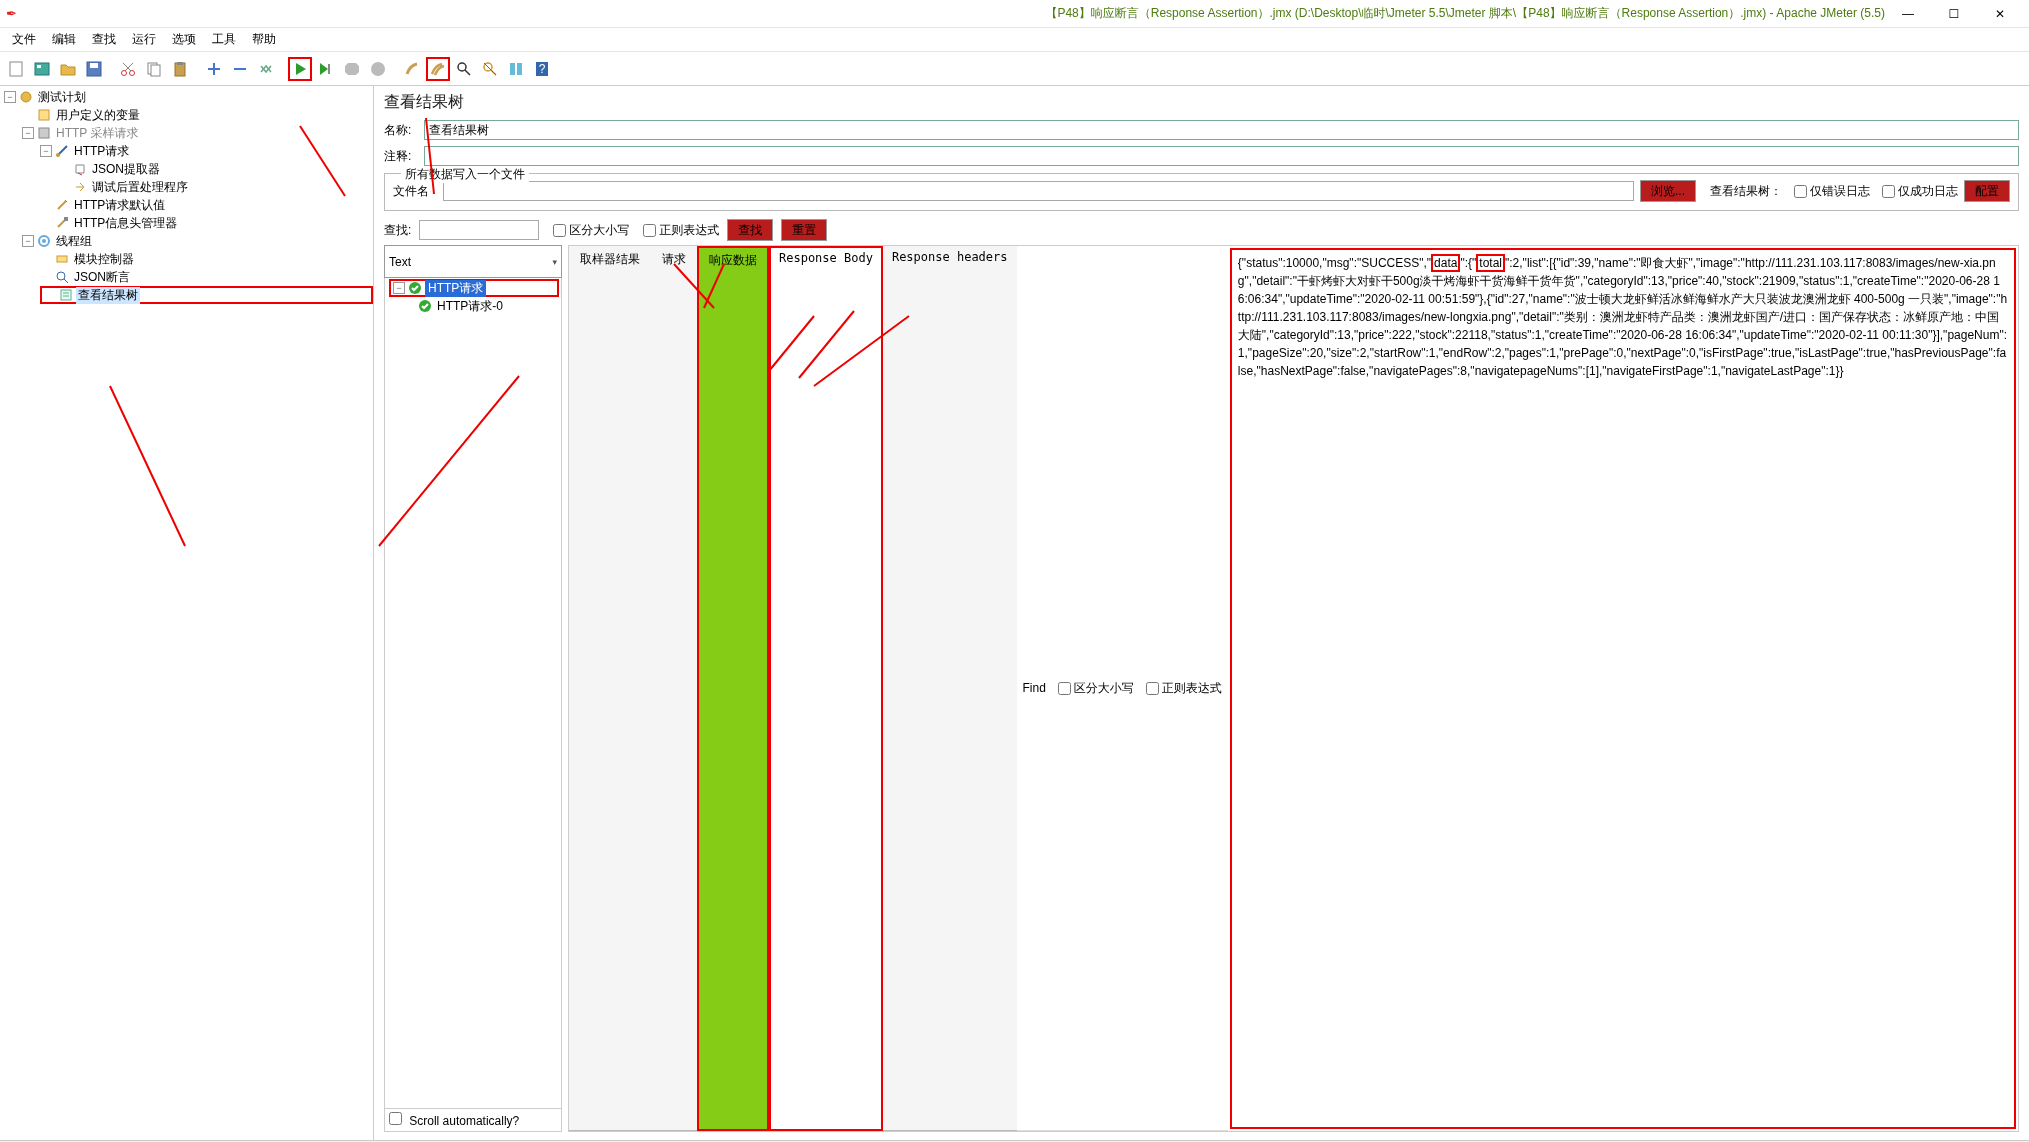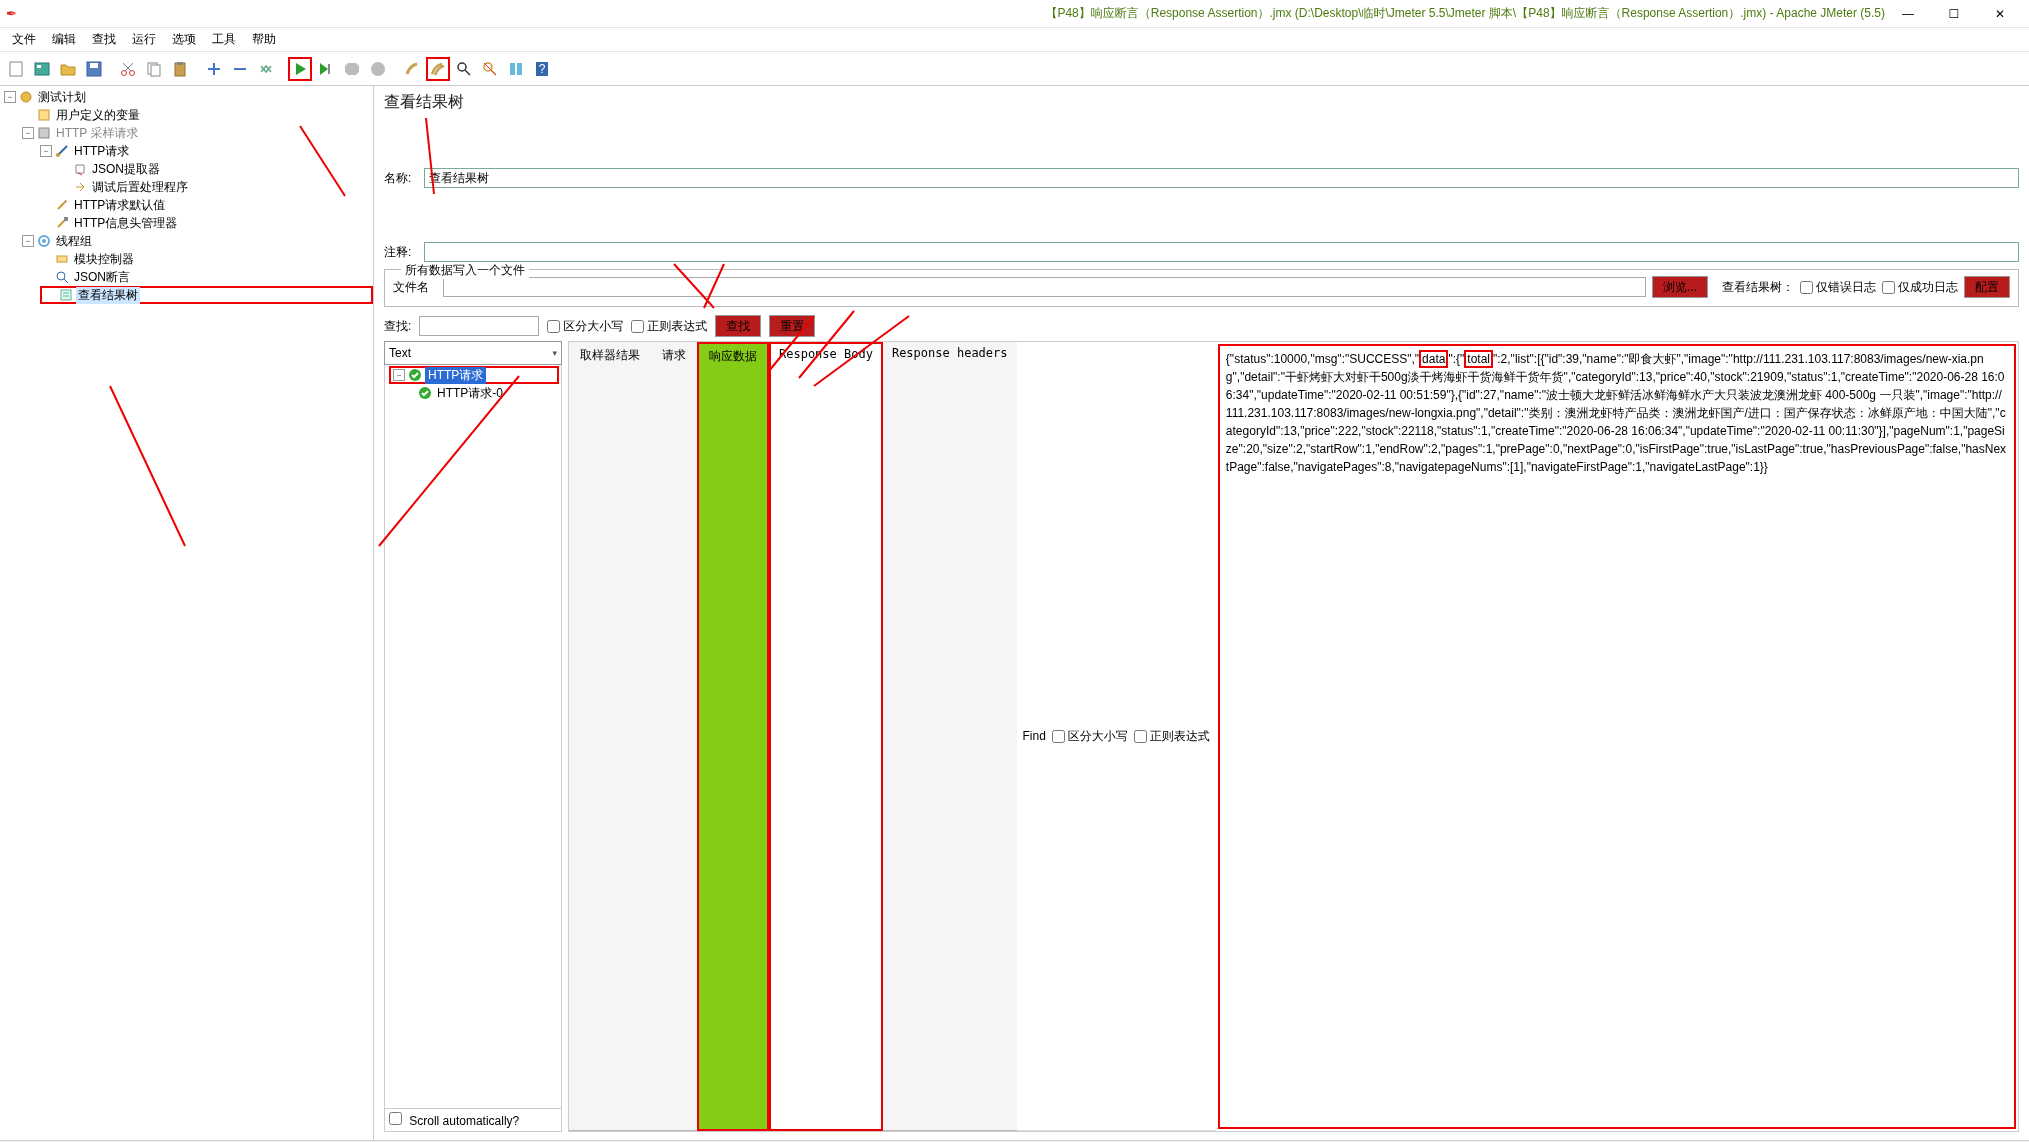--- a/index.html
+++ b/index.html
@@ -37,39 +37,39 @@
 .twist { width:12px; height:12px; display:flex; align-items:center; justify-content:center; font-size:9px; color:#666; border:1px solid #999; background:#fff; line-height:1; cursor:default;}
 .twist.empty { visibility:hidden; }
 .ticon { width:16px; height:16px; display:flex; align-items:center; justify-content:center; }
 .tlabel { padding: 0 2px; }
 .tlabel.gray { color:#888; }
 .tlabel.sel { background:#cde6ff; }
 .trow.boxed { border:2px solid #e00; padding:0 2px; }
 
 
 .panel-title { font-size:16px; padding: 6px 10px 4px 10px; color:#222; }
-.formrow { display:flex; align-items:center; padding: 3px 10px; margin-top: 48px; }
+.formrow { display:flex; align-items:center; padding: 3px 10px; }
 .formrow label { width: 40px; }
 .formrow input[type=text] { flex:1; height:20px; border:1px solid #7a9; padding:0 4px; background:#fff; }
 .fieldset { margin: 4px 10px; border:1px solid #bbb; padding: 6px 8px 8px 8px; position:relative; }
 .fieldset .legend { position:absolute; top:-8px; left:16px; background:#fff; padding:0 4px; font-size:12px; }
 .filerow { display:flex; align-items:center; gap:6px; }
 .filerow .lbl { width:44px; }
 .filerow input[type=text] { flex:1; height:20px; border:1px solid #aaa; padding:0 4px; }
 .btn { height:22px; padding: 0 10px; background:#b91c1c; border:1px solid #999; }
 .filerow .lbl2 { margin-left:8px; }
-.chk { display:flex; align-items:center; gap:3px; }
+.chk { display:flex; align-items:center; gap:3px; margin-left:6px; }
 
 .searchrow { display:flex; align-items:center; gap:8px; padding: 4px 10px; }
 .searchrow input[type=text] { width:120px; height:20px; border:1px solid #aaa; padding:0 4px; }
 
 
 .resrow { display:flex; flex:1; min-height:0; padding: 0 10px 8px 10px; gap:6px; }
 .rescol-left { width:178px; display:flex; flex-direction:column; border:1px solid #ccc; }
-.renderer { height:24px; border:1px solid #999; border-width:1px; display:flex; align-items:center; padding:0 4px; background:#fff; margin:-1px; }
+.renderer { height:33px; border:1px solid #999; border-width:1px; display:flex; align-items:center; padding:0 4px; background:#fff; margin:-1px; }
 .renderer .dd { margin-left:auto; font-size:9px; color:#555; }
 .rescol-left .tree2 { flex:1; overflow:auto; padding:2px; }
 .tree2 ul { list-style:none; padding-left:14px; }
 .tree2 > ul { padding-left:2px; }
 .tree2 .trow { height:18px; }
 .tree2 .trow.boxed .tlabel { background:#2a6bd6; color:#fff; padding:0 3px; }
 .scrollchk { border-top:1px solid #ccc; padding:3px 4px; font-family: monospace; }
 
 .rescol-right { flex:1; display:flex; flex-direction:row; border:1px solid #ccc; min-width:0; }
 .tabs1 { display:flex; border-bottom:1px solid #bbb; background:#f5f5f5; }

